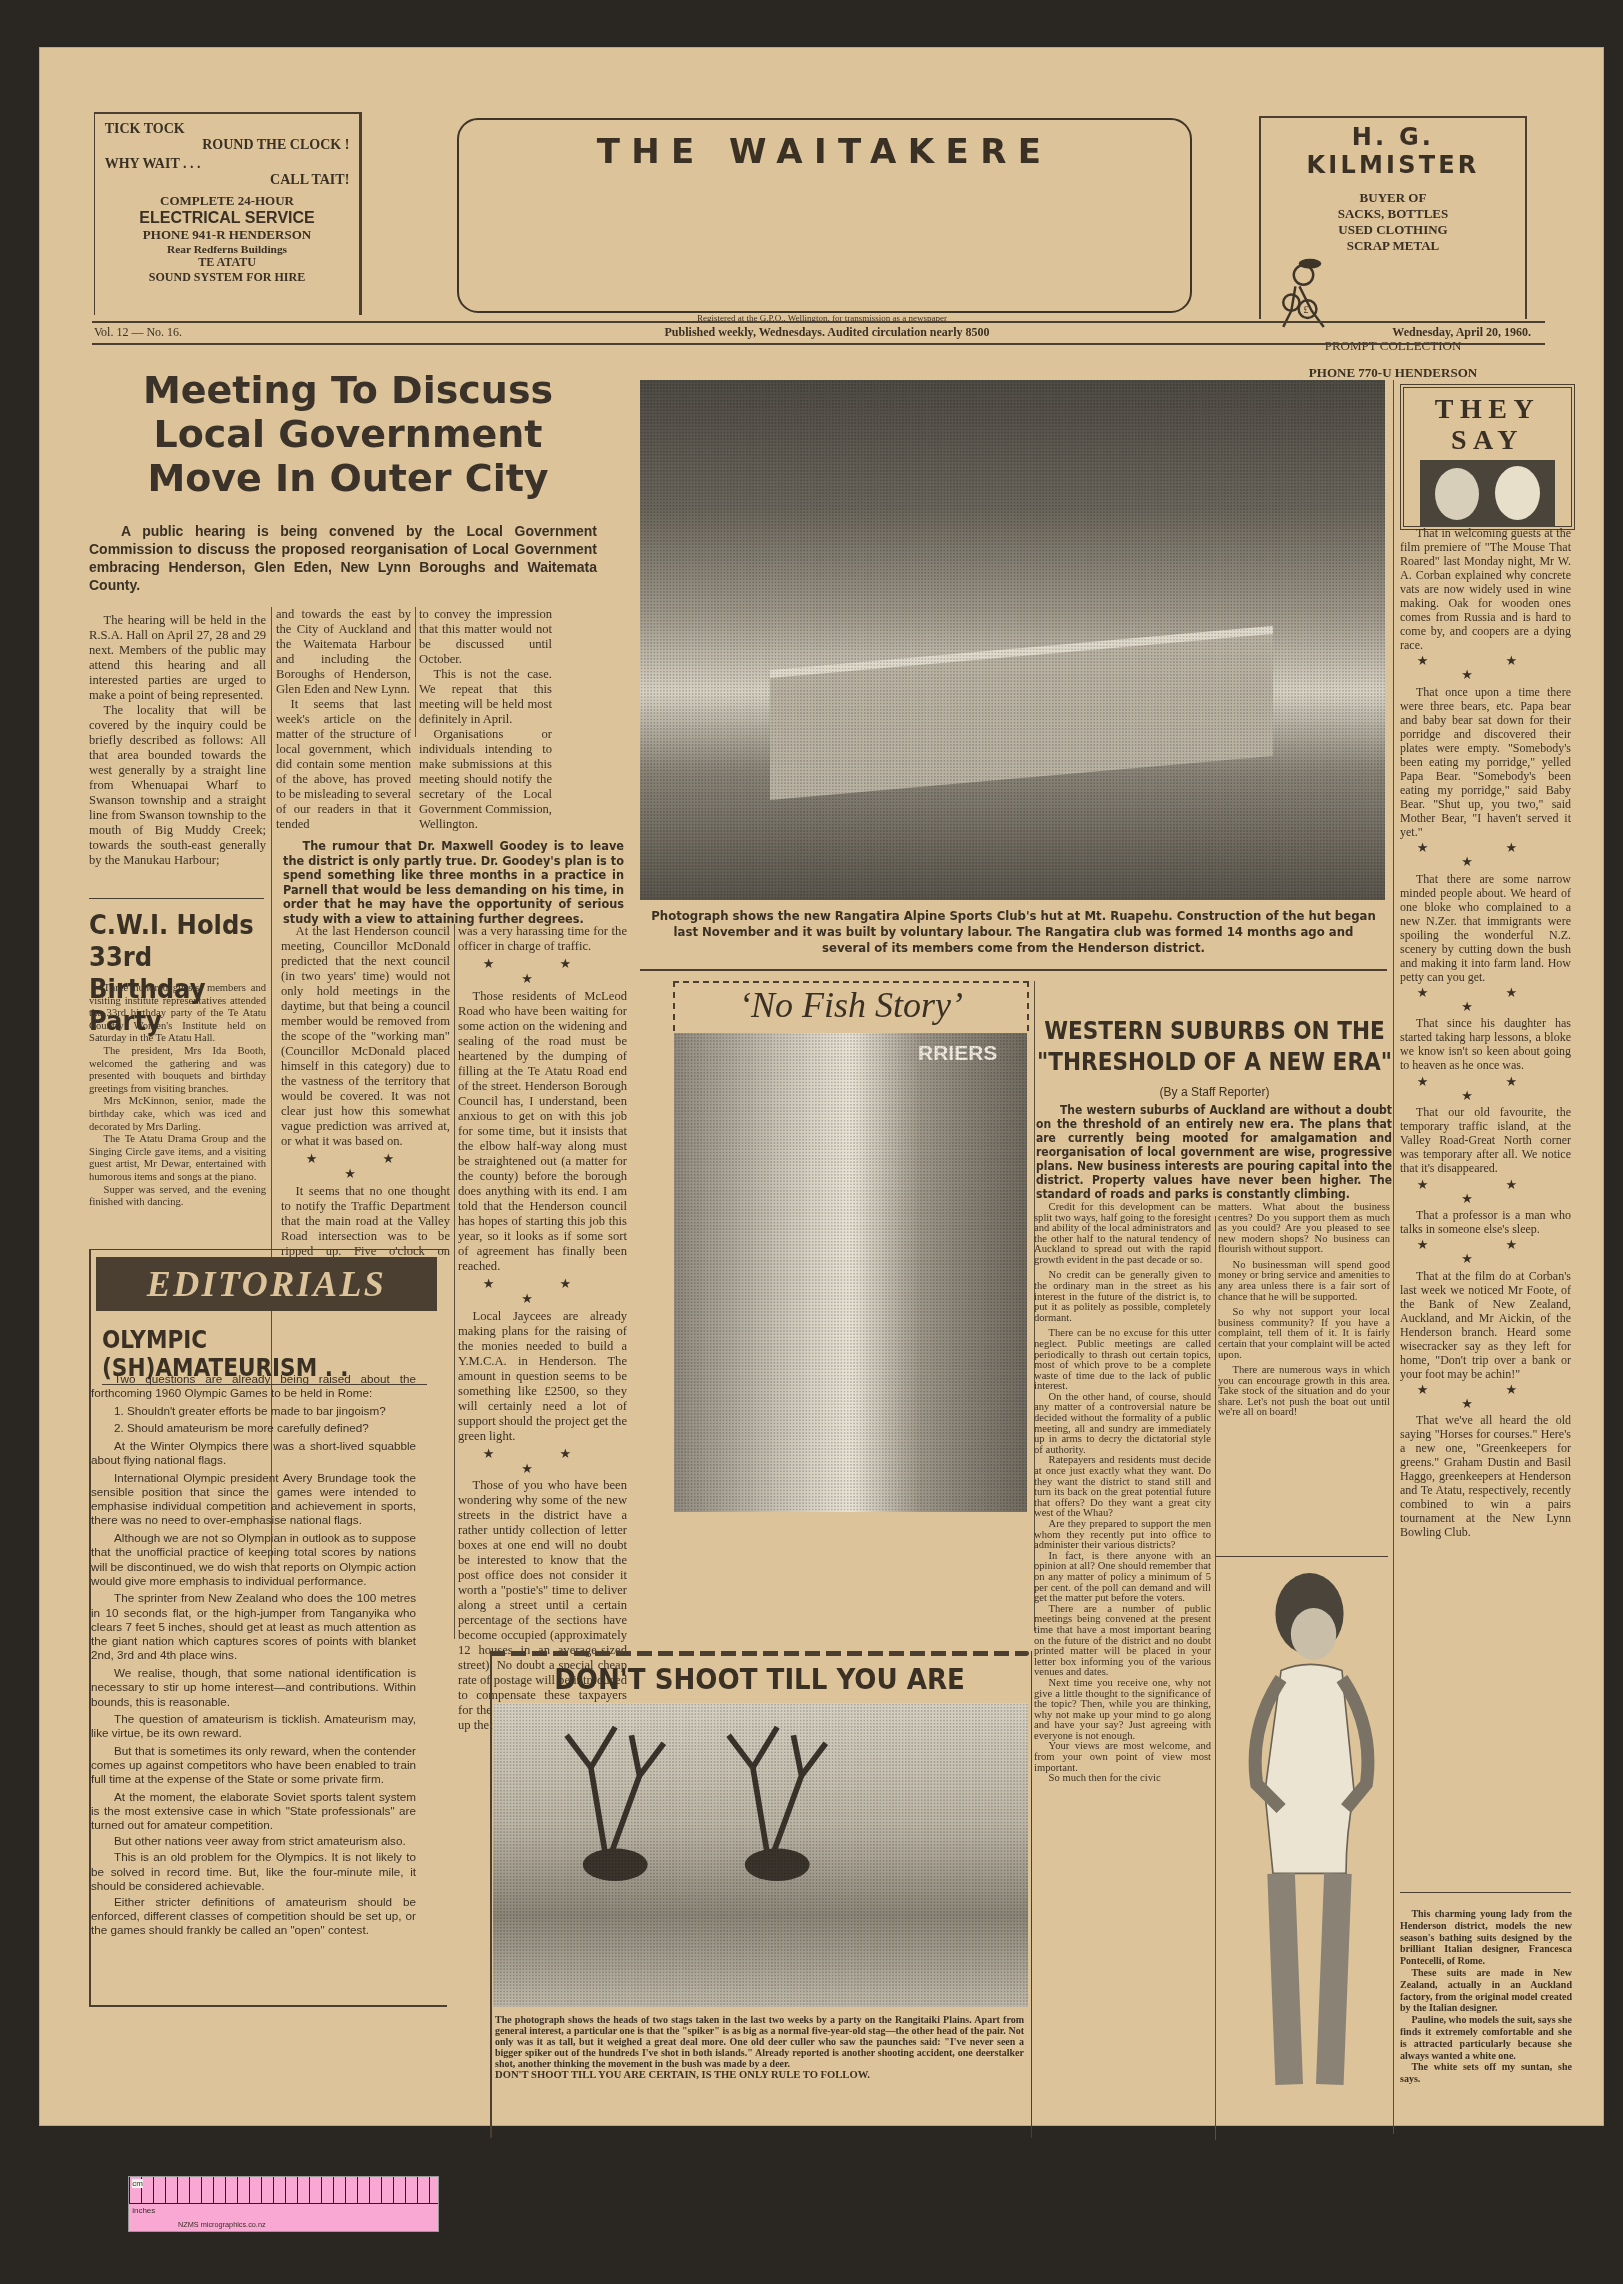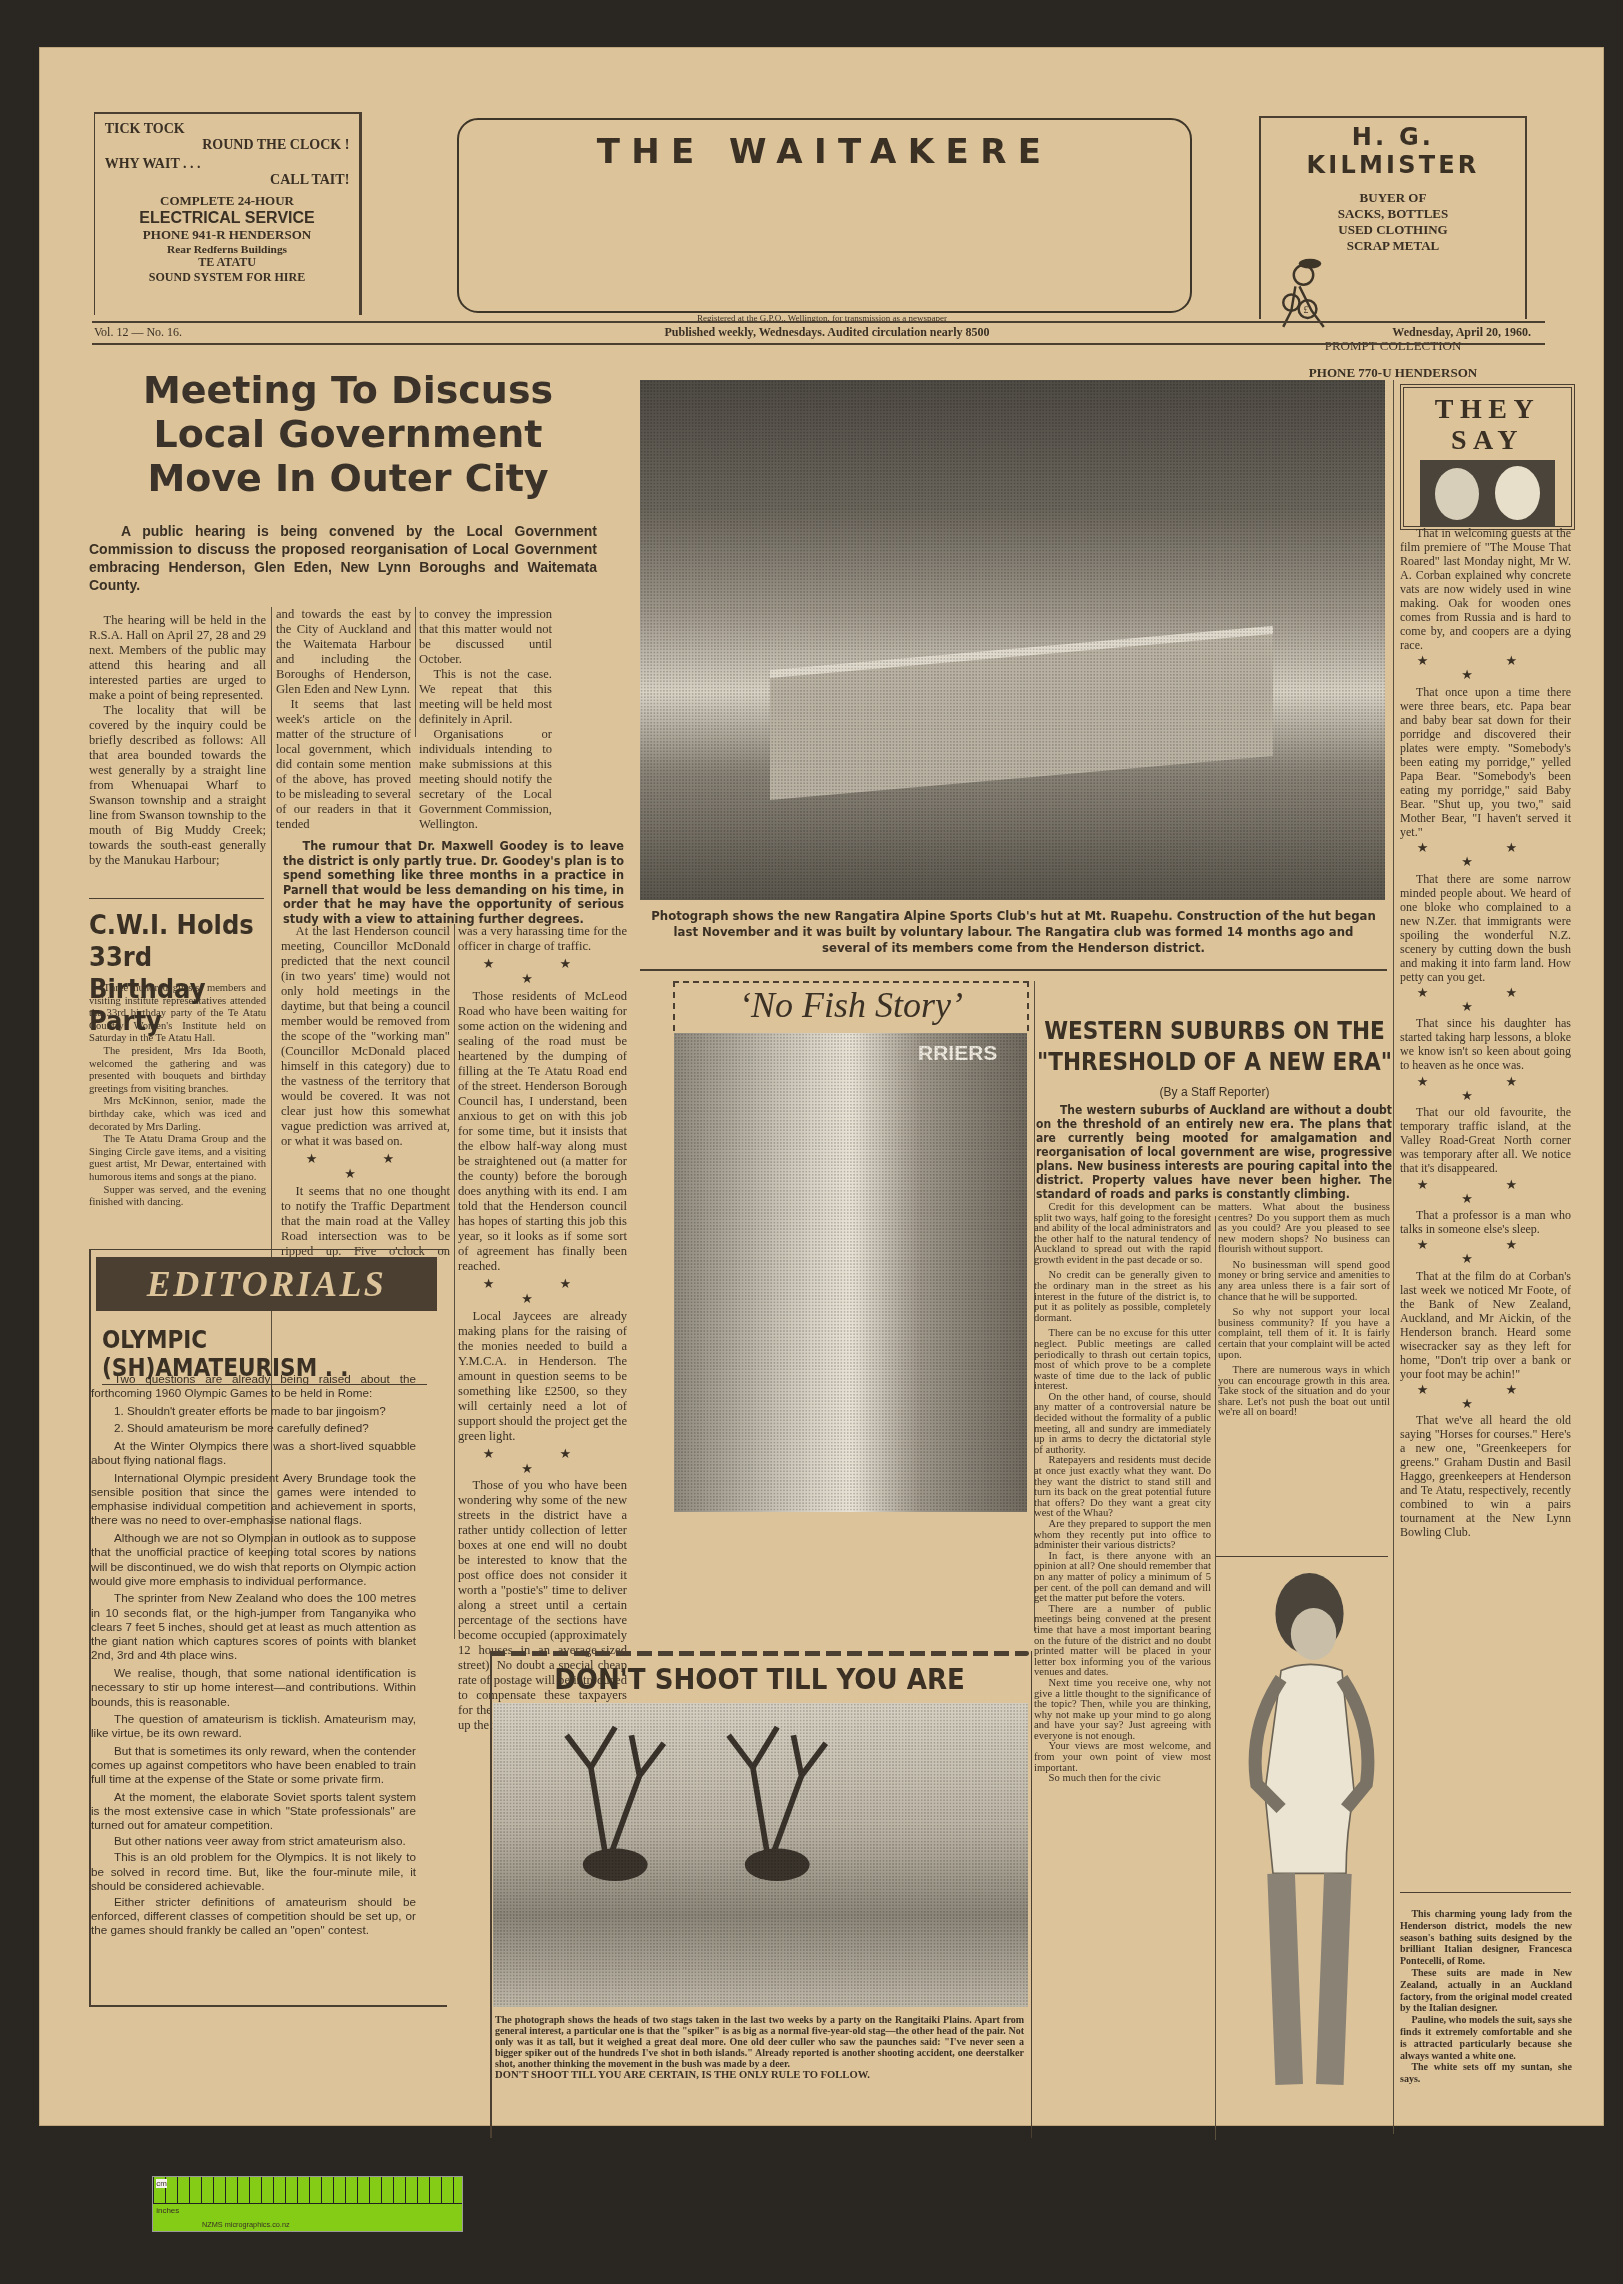--- a/index.html
+++ b/index.html
@@ -15,21 +15,21 @@
   .body-text{font-size:12.6px;line-height:15px;text-align:justify;}
   .body-text p{margin:0;text-indent:14.6px;}
   .stars{text-align:center;letter-spacing:31px;font-size:13px;margin:2.4px 0;}
   .photo{position:absolute;background:linear-gradient(160deg,#8a8478 0%,#5d574d 30%,#a8a194 55%,#4e483f 80%,#b3ab9c 100%);}
   .photo::after{content:"";position:absolute;inset:0;background-image:radial-gradient(#00000033 0.8px,transparent 0.8px);background-size:3.2px 3.2px;}
   .masthead-gazette{font-family:"DejaVu Serif",serif;font-weight:bold;font-size:122px;letter-spacing:3.2px;color:#3e3529;line-height:1;text-shadow:3.2px 3.2px 0 #dcc39a,4.9px 4.9px 0 #3e3529;}
   .headline-rounded{font-family:"DejaVu Sans",sans-serif;font-weight:bold;font-size:38px;line-height:44px;color:#3b3329;}
   .cond-head{font-family:"DejaVu Sans Condensed","DejaVu Sans",sans-serif;font-weight:bold;}
   .col-sep{position:absolute;width:0.8px;background:#5a4e3c;}
   .dash-box{border:2.4px dashed #4a3f30;box-sizing:border-box;}
-  .scale{position:absolute;left:152px;top:2176px;width:309px;height:54px;background:#84cc16;border:0.8px solid #999;}
+  .scale{position:absolute;left:128px;top:2176px;width:309px;height:54px;background:#f9a8d4;border:0.8px solid #999;}
   .scale .bar{position:absolute;left:0;top:0;width:100%;height:26px;background:#f4f2ee;border-bottom:0.8px solid #222;}
 </style>
 </head>
 <body>
 
 <div class="paper">
 
   <div class="abs box" style="left:55px;top:65px;width:268px;height:203px;border-width:2.4px 3.2px 0 1.6px;padding:6.5px 9.7px;">
     <div class="bold serif" style="font-size:14px;">TICK TOCK</div>
     <div class="bold serif" style="font-size:14px;text-align:right;">ROUND THE CLOCK !</div>

